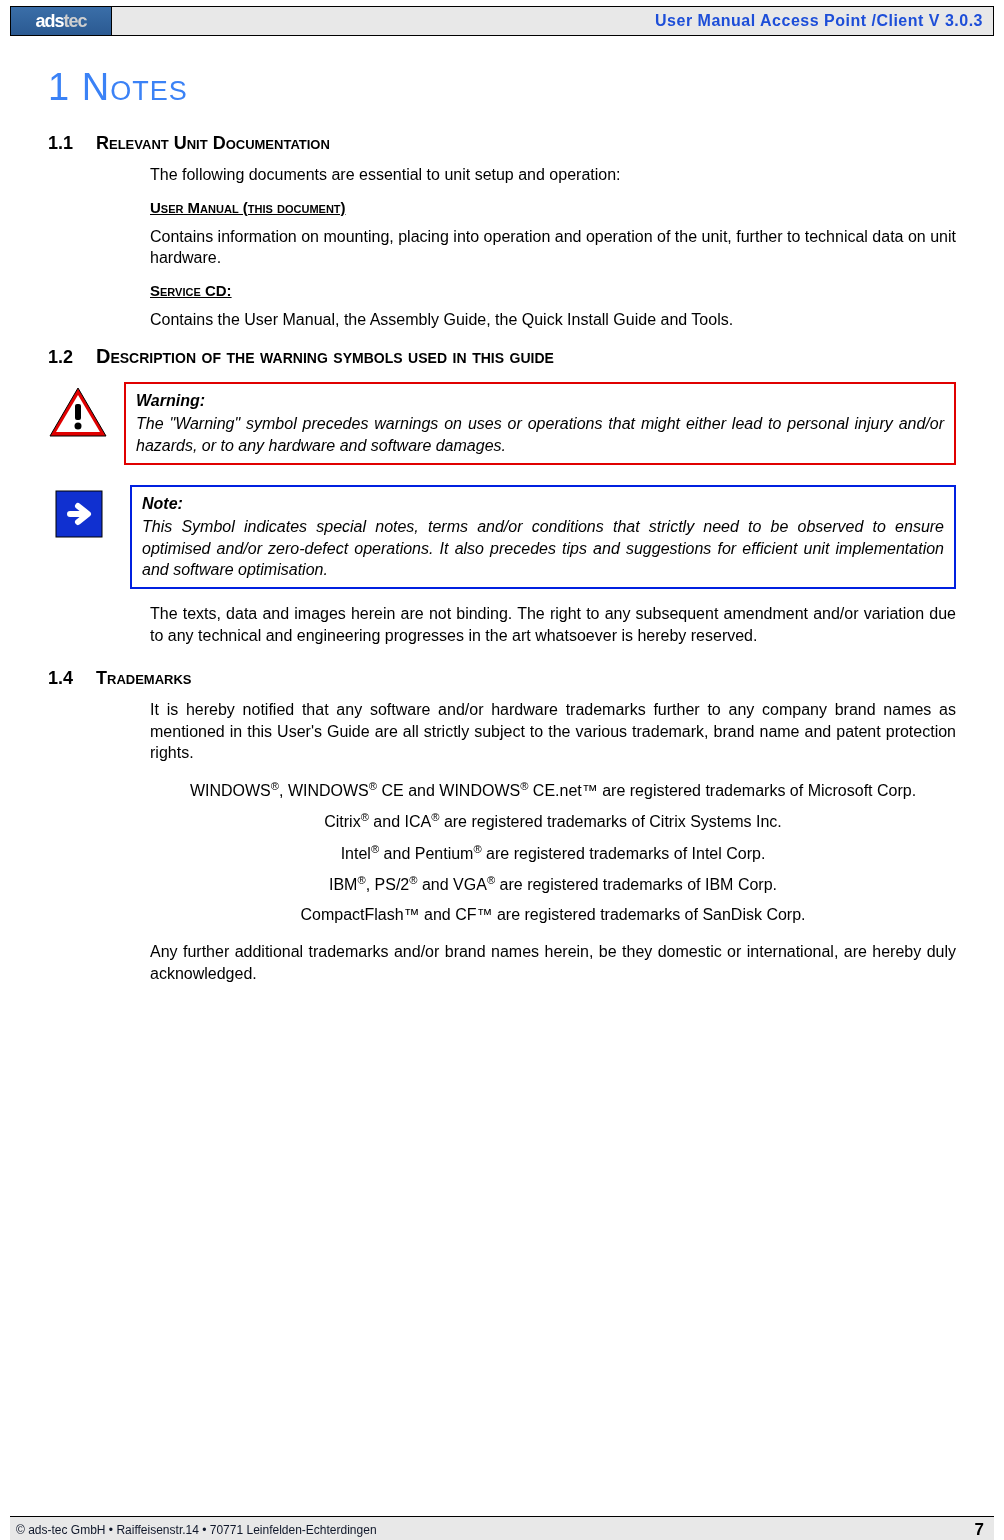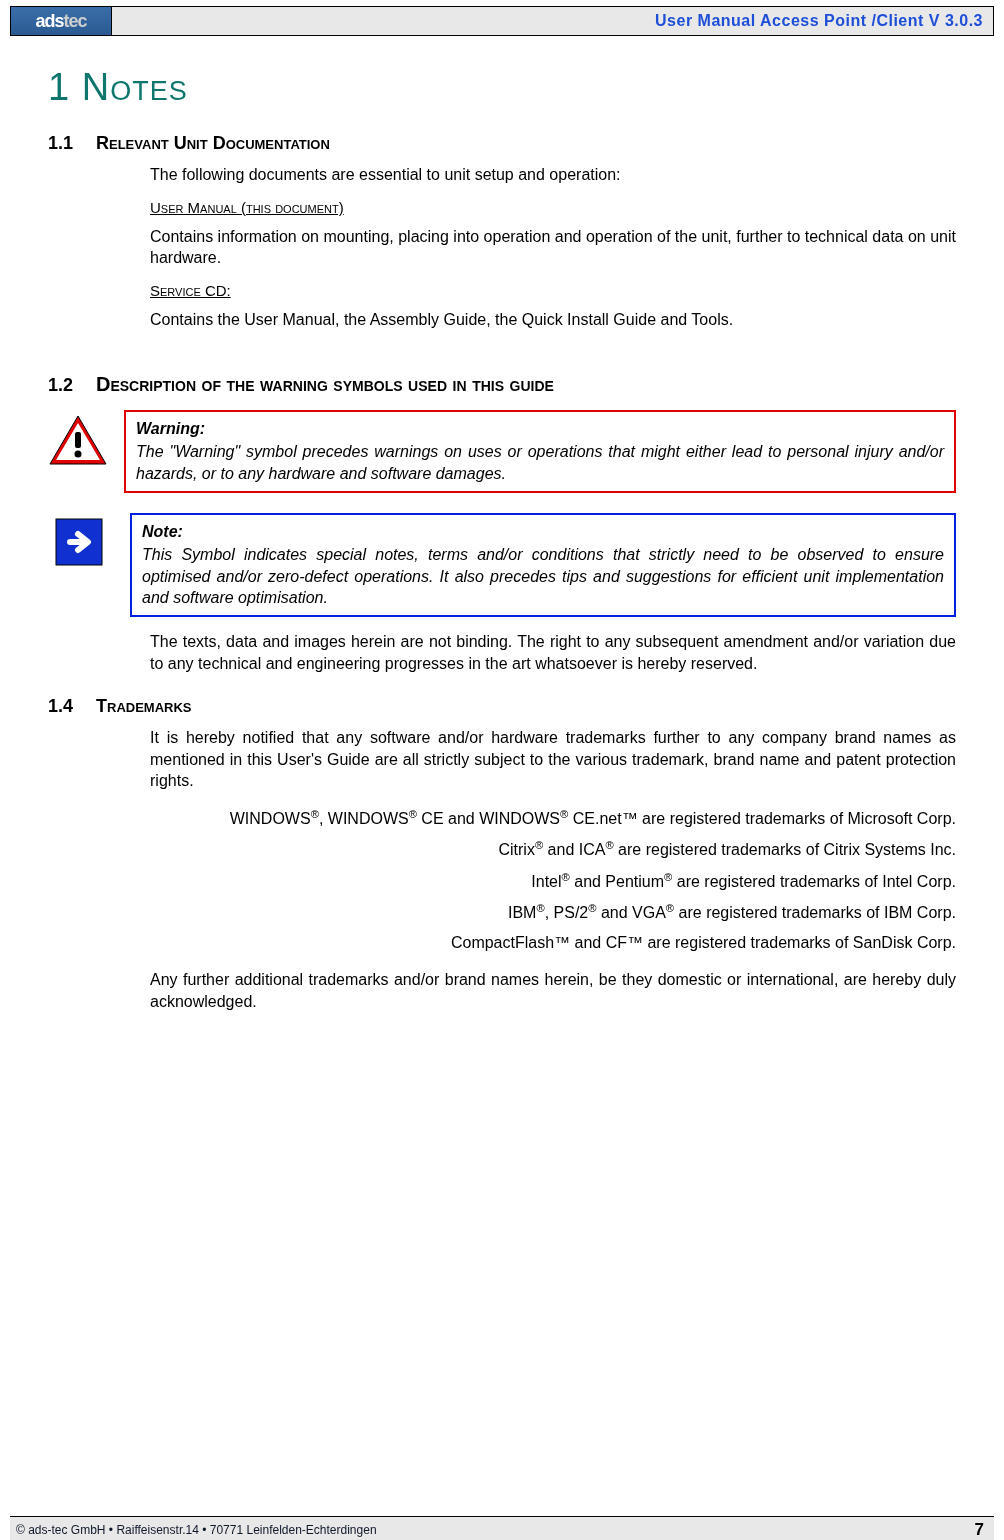--- a/index.html
+++ b/index.html
@@ -53,21 +53,21 @@
     color: #1d4ed8;
   }
   .content {
     padding: 20px 48px 60px 48px;
   }
   .chapter-title {
     font-family: "Trebuchet MS", Arial, sans-serif;
     font-size: 38px;
     font-variant: small-caps;
     letter-spacing: 1px;
-    color: #0f766e;
+    color: #3b82f6;
     margin: 10px 0 24px 0;
     font-weight: normal;
   }
   .section-row {
     display: flex;
     align-items: baseline;
     margin: 18px 0 10px 0;
   }
   .section-num {
     font-family: Verdana, Arial, sans-serif;
@@ -89,21 +89,21 @@
   }
   .body-block {
     margin-left: 102px;
     font-size: 16px;
     line-height: 1.35;
     text-align: justify;
   }
   .body-block p { margin: 8px 0; }
   .sub-head {
     font-family: Verdana, Arial, sans-serif;
-    font-weight: normal;
+    font-weight: bold;
     font-size: 15px;
     text-decoration: underline;
     font-variant: small-caps;
     margin: 12px 0 6px 0;
   }
   .callout-row {
     display: flex;
     align-items: flex-start;
     margin: 14px 0 14px 0;
   }
@@ -128,21 +128,21 @@
     margin-bottom: 2px;
   }
   .box-red { border-color: #e00000; }
   .box-blue { border-color: #0020e0; }
   .trademark-list {
     margin: 14px 0;
     text-align: center;
     font-size: 16px;
     line-height: 1.5;
   }
-  .trademark-list p { margin: 6px 0; text-align: right; }
+  .trademark-list p { margin: 6px 0; }
   sup { font-size: 0.7em; }
   .footer {
     position: absolute;
     bottom: 6px;
     left: 10px;
     right: 10px;
     border-top: 1px solid #000;
     padding-top: 2px;
     background: #e8e8e8;
     height: 24px;
@@ -185,21 +185,21 @@
       <div class="section-title">Relevant Unit Documentation</div>
     </div>
     <div class="body-block">
       <p>The following documents are essential to unit setup and operation:</p>
       <div class="sub-head">User Manual (this document)</div>
       <p>Contains information on mounting, placing into operation and operation of the unit, further to technical data on unit hardware.</p>
       <div class="sub-head">Service CD:</div>
       <p>Contains the User Manual, the Assembly Guide, the Quick Install Guide and Tools.</p>
     </div>
 
-    <div class="section-row" style="margin-top:42px;">
+    <div class="section-row" style="margin-top:14px;">
       <div class="section-num">1.2</div>
       <div class="section-title-nocaps" style="font-variant:small-caps;">Description of the warning symbols used in this guide</div>
     </div>
 
     <div class="callout-row">
       <div class="callout-icon">
         <svg width="60" height="54" viewBox="0 0 60 54">
           <polygon points="30,2 58,50 2,50" fill="#e00000" stroke="#000" stroke-width="1"></polygon>
           <polygon points="30,9 52,46 8,46" fill="#fff"></polygon>
           <rect x="27" y="18" width="6" height="16" fill="#000" rx="2"></rect>

